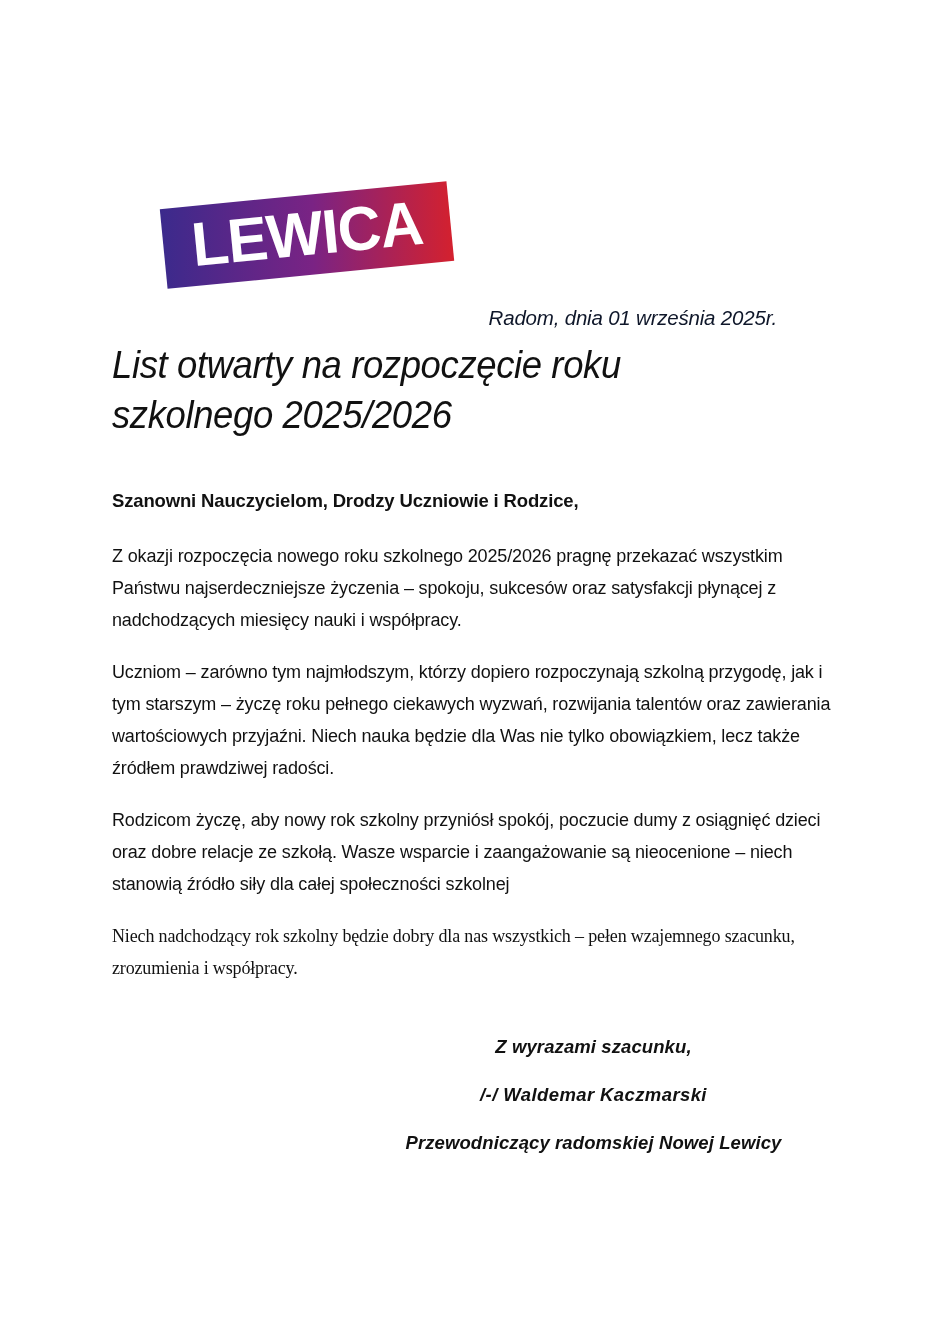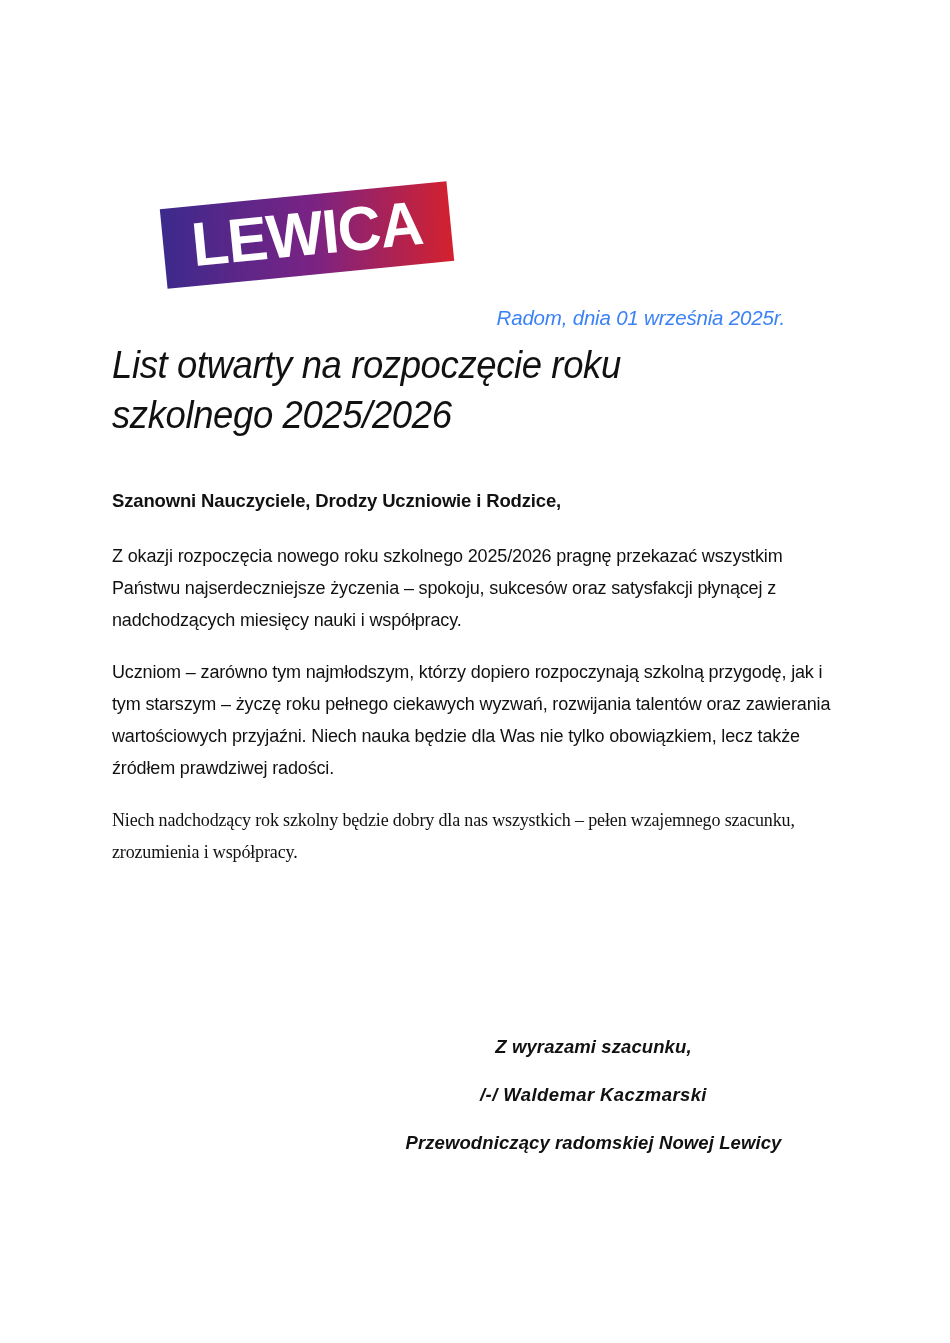--- a/index.html
+++ b/index.html
@@ -51,28 +51,28 @@
     line-height: 1;
     transform: scaleX(0.97);
     padding-bottom: 3px;
     white-space: nowrap;
     user-select: none;
   }
 
   
   .date-line {
     position: absolute;
-    left: 112px;
+    left: 104px;
     top: 306px;
     width: 673px;
     text-align: right;
     font-style: italic;
     font-size: 20.5px;
     letter-spacing: -0.2px;
-    color: #3b82f6;
+    color: #0f172a;
     white-space: nowrap;
   }
 
   
   .doc-title {
     position: absolute;
     left: 112px;
     top: 340px;
     width: 640px;
     font-style: italic;
@@ -140,23 +140,24 @@
     <div class="logo-plate" id="logo-plate" style="background: linear-gradient(95deg, rgb(59, 42, 140) 0%, rgb(122, 35, 132) 52%, rgb(212, 33, 46) 100%); transform: rotate(-5.6deg);">
       <span class="logo-text">LEWICA</span>
     </div>
   </div>
 
   <div class="date-line">Radom, dnia 01 września 2025r.</div>
 
   <h1 class="doc-title">List otwarty na rozpoczęcie roku szkolnego 2025/2026</h1>
 
   <div class="body-block">
-    <p class="salutation">Szanowni Nauczyciele, Drodzy Uczniowie i Rodzice,</p>
+    <p class="salutation">Szanowni Nauczycielom, Drodzy Uczniowie i Rodzice,</p>
     <p class="para">Z okazji rozpoczęcia nowego roku szkolnego 2025/2026 pragnę przekazać wszystkim Państwu najserdeczniejsze życzenia – spokoju, sukcesów oraz satysfakcji płynącej z nadchodzących miesięcy nauki i współpracy.</p>
     <p class="para">Uczniom – zarówno tym najmłodszym, którzy dopiero rozpoczynają szkolną przygodę, jak i tym starszym – życzę roku pełnego ciekawych wyzwań, rozwijania talentów oraz zawierania wartościowych przyjaźni. Niech nauka będzie dla Was nie tylko obowiązkiem, lecz także źródłem prawdziwej radości.</p>
+    <p class="para">Rodzicom życzę, aby nowy rok szkolny przyniósł spokój, poczucie dumy z osiągnięć dzieci oraz dobre relacje ze szkołą. Wasze wsparcie i zaangażowanie są nieocenione – niech stanowią źródło siły dla całej społeczności szkolnej</p>
     <p class="para">Niech nadchodzący rok szkolny będzie dobry dla nas wszystkich – pełen wzajemnego szacunku, zrozumienia i współpracy.</p>
   </div>
 
   <div class="signature">
     <p class="sig-line">Z wyrazami szacunku,</p>
     <p class="sig-line name">/-/  Waldemar Kaczmarski</p>
     <p class="sig-line">Przewodniczący radomskiej Nowej Lewicy</p>
   </div>
 
 </div>

